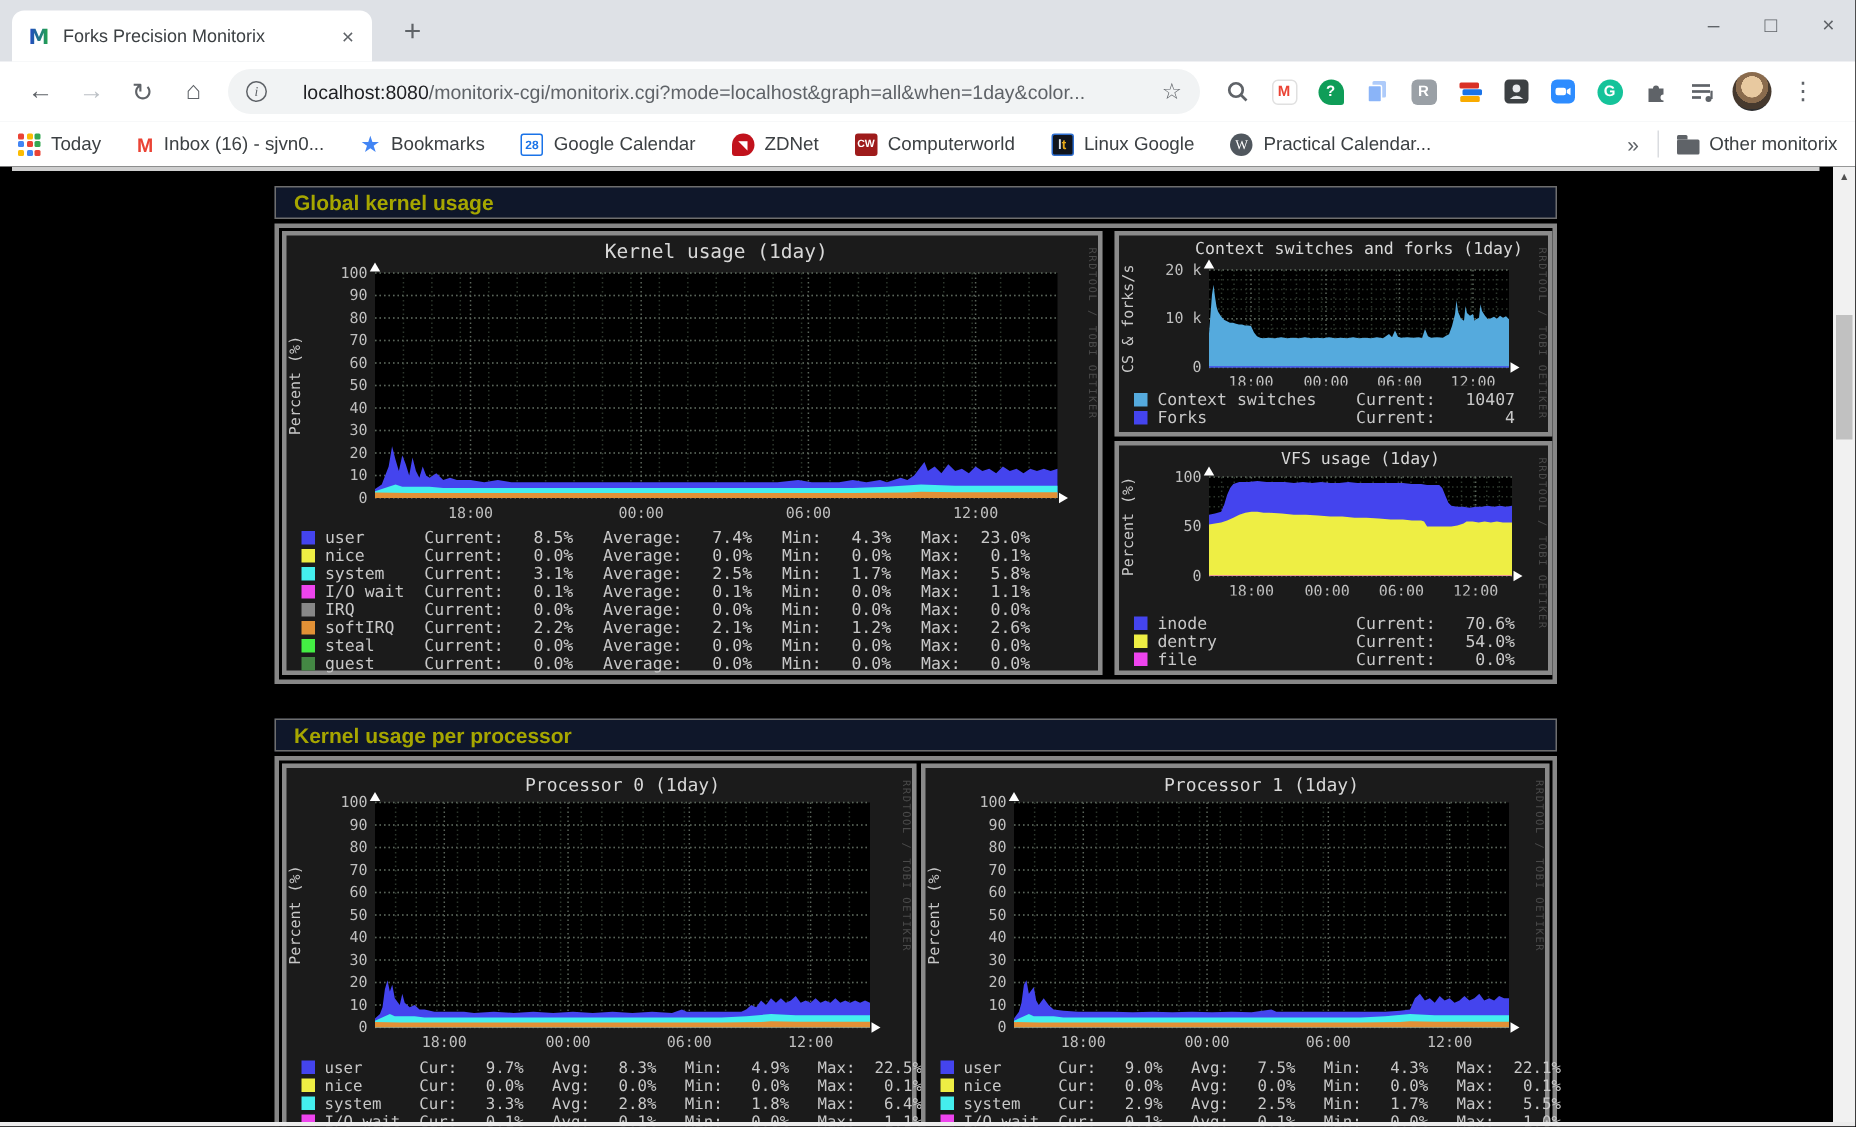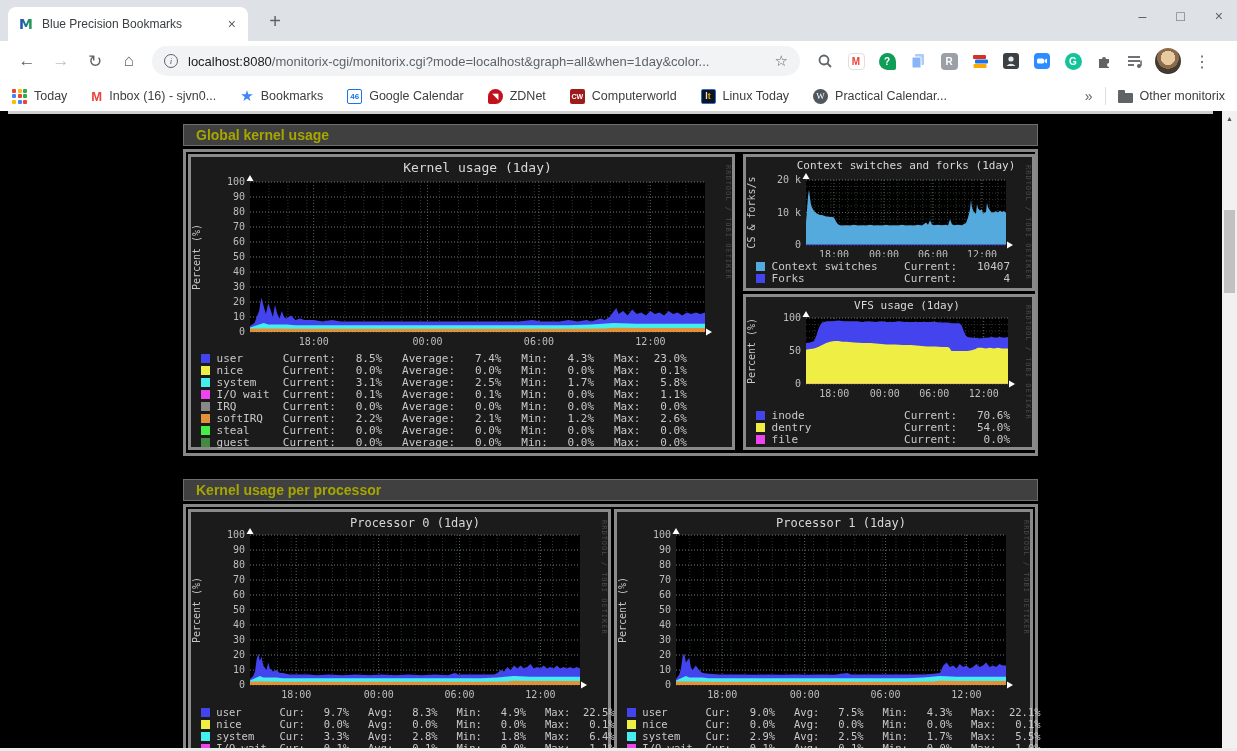--- a/index.html
+++ b/index.html
@@ -22,21 +22,21 @@
   .toolbar { position:absolute; top:41px; left:0; right:0; height:40px; background:#fff;
              display:flex; align-items:center; padding:0 10px; }
   .navbtn { width:28px; height:28px; display:flex; align-items:center; justify-content:center;
             font-size:17px; color:#5F6368; margin:0 3px; }
   .navbtn.disabled { color:#BDC1C6; }
   .urlbar { width:648px; height:30px; background:#F1F3F4; border-radius:15px; display:flex;
             align-items:center; padding:0 12px; margin-left:6px; }
   .info-icon { width:14px; height:14px; border:1.4px solid #5F6368; border-radius:50%;
                color:#5F6368; font-size:9px; display:flex; align-items:center; justify-content:center;
                font-family:"Liberation Serif",serif; font-style:italic; flex:none; }
-  .url-text { flex:1; font-size:13px; margin-left:10px; white-space:nowrap; overflow:hidden; }
+  .url-text { flex:1; font-size:13px; margin-left:24px; white-space:nowrap; overflow:hidden; }
   .url-host { color:#202124; }
   .url-path { color:#5F6368; }
   .star { font-size:15px; color:#5F6368; margin-left:8px; }
   .ext-row { display:flex; align-items:center; gap:9px; margin-left:14px; }
   .ext { width:22px; height:22px; display:flex; align-items:center; justify-content:center; position:relative; }
   .sq { border-radius:4px; width:17px; height:17px; display:flex; align-items:center; justify-content:center;
         font-weight:bold; font-size:10px; color:#fff; }
   .avatar { width:26px; height:26px; border-radius:50%;
             background:radial-gradient(circle at 50% 38%, #E8C9A0 0 34%, #8a6b4d 35% 52%, #46392e 53% 72%, #2e2e30 73%); }
   .kebab { font-size:16px; color:#5F6368; padding:0 4px; }
@@ -66,21 +66,21 @@
   .folder { width:15px; height:10px; background:#5F6368; border-radius:1px; position:relative; margin-top:3px; }
   .folder:before { content:""; position:absolute; top:-3px; left:0; width:7px; height:3px;
                    background:#5F6368; border-radius:1px 1px 0 0; }
   .chev { color:#5F6368; font-size:14px; }
 
   
   .content { position:absolute; top:111px; left:0; right:0; bottom:0; background:#000; overflow:hidden; }
   .top-strip { position:absolute; top:0; left:8px; right:24px; height:3px; background:#CFCFCF; }
   .bottom-strip { position:absolute; left:0; right:0; bottom:0; height:3px; background:#ECECEC; z-index:9; }
 
-  .sec-title { position:absolute; left:183px; width:855px; height:22px; background:#404040;
+  .sec-title { position:absolute; left:183px; width:855px; height:22px; background:#0f172a;
                border:1px solid #6E6E6E; display:flex; align-items:center; padding-left:12px;
                font-weight:bold; font-size:14px; color:#A6A600; }
   .frame { position:absolute; left:183px; width:855px; border:3px solid #878787; background:#000; }
   #frame1 { top:38px; height:307px; }
   #frame2 { top:393px; height:290px; }
   #sec1-title { top:13px; }
   #sec2-title { top:368px; }
 
   .panel { position:absolute; border:3px solid #8A8A8A; background:#1B1B1B; }
   #p-kernel { left:2px; top:2px;   width:547px; height:296px; }
@@ -113,21 +113,21 @@
     <div class="tab">
       <svg width="16" height="16">
         <defs>
             <linearGradient id="mg" x1="0" y1="0" x2="1" y2="0">
           <stop offset="0" stop-color="#2244CC"></stop>
               <stop offset="1" stop-color="#22AA44"></stop>
         </linearGradient>
           </defs>
         <text x="1" y="13" font-family="DejaVu Sans, sans-serif" font-weight="bold" font-size="14" fill="url(#mg)">M</text>
       </svg>
-      <span class="tab-title">Blue Precision Bookmarks</span>
+      <span class="tab-title">Forks Precision Monitorix</span>
       <span class="tab-close">×</span>
     </div>
     <div class="newtab">+</div>
     <div class="win-controls">
       <span>–</span>
       <span>□</span>
       <span>×</span>
     </div>
   </div>
 
@@ -223,37 +223,37 @@
     </span>
     <span class="bm">
       <span class="gmail-m">M</span>
       <span>Inbox (16) - sjvn0...</span>
     </span>
     <span class="bm">
       <span class="bstar">★</span>
       <span>Bookmarks</span>
     </span>
     <span class="bm">
-      <span class="cal">46</span>
+      <span class="cal">28</span>
       <span>Google Calendar</span>
     </span>
     <span class="bm">
       <span class="zd">◥</span>
       <span>ZDNet</span>
     </span>
     <span class="bm">
       <span class="cwi">CW</span>
       <span>Computerworld</span>
     </span>
     <span class="bm">
       <span class="lt">
           <b>l</b>
           <b>t</b>
         </span>
-      <span>Linux Today</span>
+      <span>Linux Google</span>
     </span>
     <span class="bm">
       <span class="wp">W</span>
       <span>Practical Calendar...</span>
     </span>
     <span class="bm-right">
       <span class="chev">»</span>
       <span class="divider"></span>
       <span class="bm">
         <span class="folder"></span>

